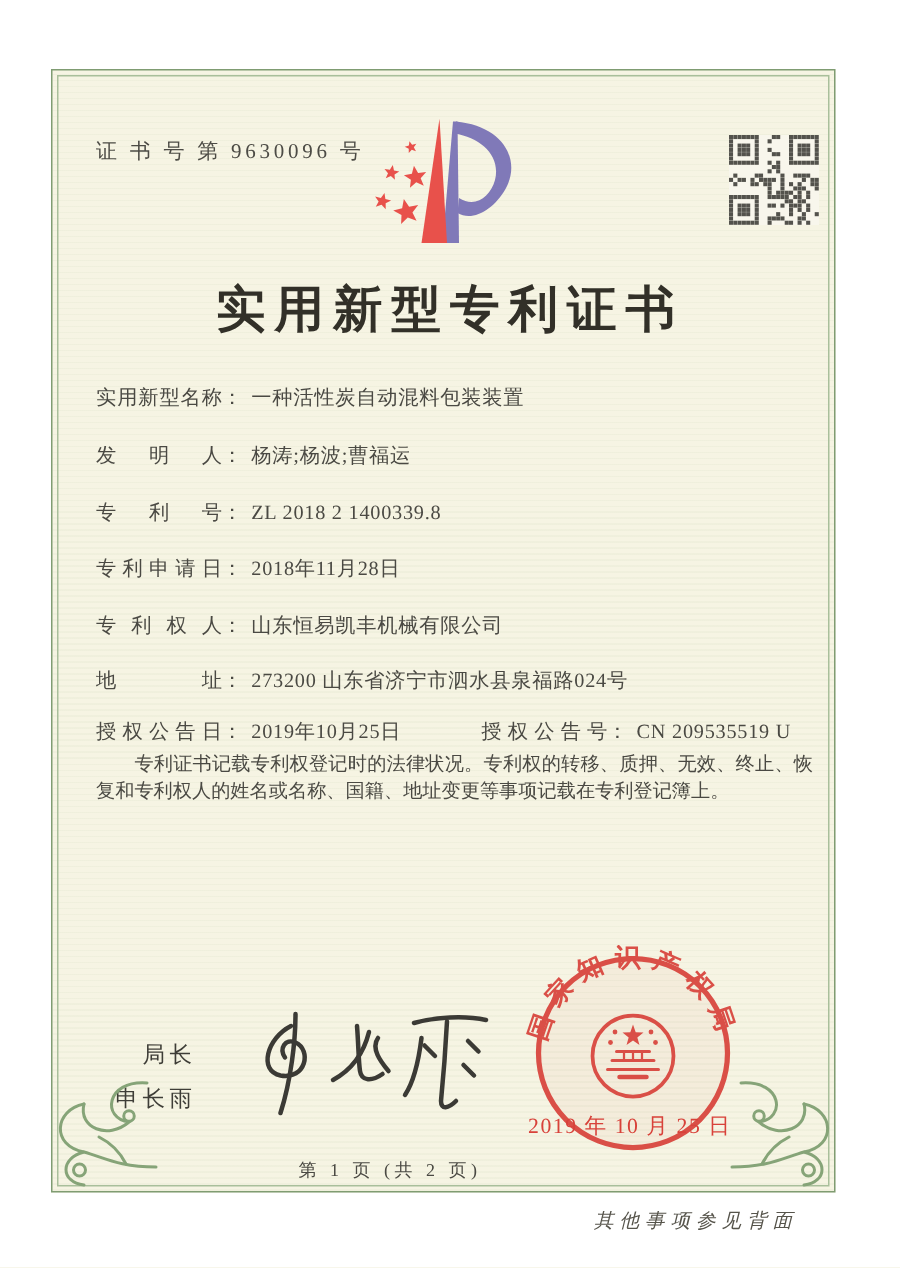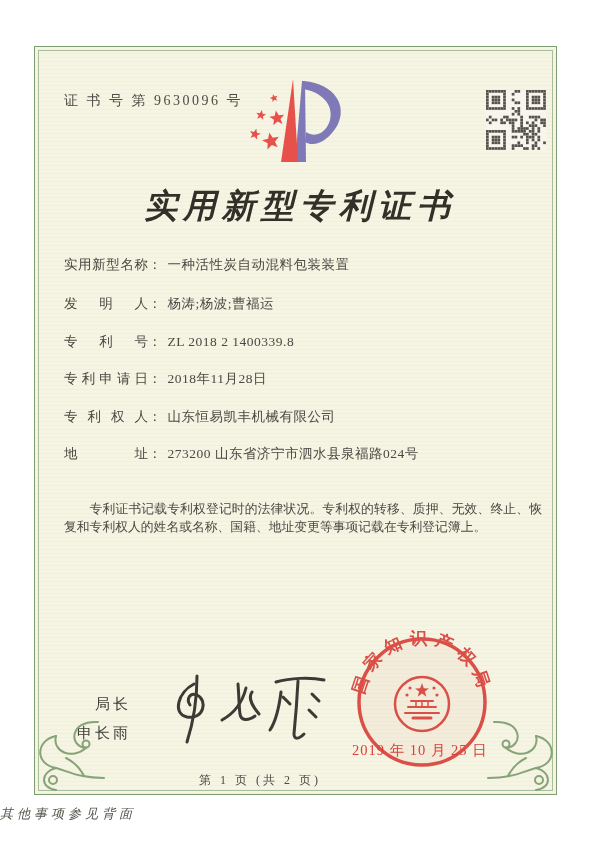--- a/index.html
+++ b/index.html
@@ -10,36 +10,36 @@
     border:1.5px solid #7f9c72;
     outline:1px solid #a9bf9b; outline-offset:-5px;
     background:
       repeating-linear-gradient(0deg, rgba(140,170,120,0.06) 0 1px, rgba(0,0,0,0) 1px 4px),
       #f6f4e3;
   }
   .cert-no { position:absolute; left:64px; top:92px; font-size:14px; letter-spacing:2.5px; color:#4c4b45; }
   .logo { position:absolute; left:248px; top:78px; width:102px; height:90px; }
   .qr { position:absolute; left:486px; top:90px; width:60px; height:60px; background:#f8f6ec; }
   .title { position:absolute; left:0; top:184px; width:600px; text-align:center;
-           font-size:33px; font-weight:bold; letter-spacing:6px; color:#323028;font-style:italic; }
+           font-size:33px; font-weight:bold; letter-spacing:6px; color:#323028; }
   .field-row { position:absolute; left:64px; width:486px; font-size:13.5px; white-space:nowrap; color:#4a4943; }
   .flabel { display:inline-block; width:84px; text-align:justify; text-align-last:justify; vertical-align:bottom; }
   .colon { margin-right:6px; }
   .fvalue { letter-spacing:0.5px; }
   .grant-pair2 { margin-left:50px; }
   .paras { position:absolute; left:64px; top:501px; width:478px; }
   .para { font-size:12.8px; line-height:17.6px; text-indent:2em; text-align:justify; color:#4a4943; }
   .signer { position:absolute; left:77px; top:690px; font-size:15px; line-height:29px; letter-spacing:3px; color:#3e3d37;text-align:right; }
   .signature { position:absolute; left:160px; top:668px; width:180px; height:82px; }
   .seal { position:absolute; left:350px; top:630px; width:144px; height:144px; opacity:0.92; }
   .seal-date { position:absolute; left:352px; top:741px; width:150px; font-size:14.5px;
                letter-spacing:1px; color:#d8423a; white-space:nowrap; }
   .page-info { position:absolute; left:0; top:772px; width:520px; text-align:center;
                font-size:12px; letter-spacing:3px; color:#4a4943; }
-  .back-note { position:absolute; left:0; top:805px; width:532px; text-align:left;
+  .back-note { position:absolute; left:0; top:805px; width:532px; text-align:right;
                font-style:italic; font-size:13px; letter-spacing:4px; color:#56544b; }
   .flourish { position:absolute; width:78px; height:78px; }
   .flourish.bl { left:28px; top:718px; }
   .flourish.br { left:486px; top:718px; transform:scaleX(-1); }
 </style>
 </head>
 <body>
 
 <div class="page">
   <div class="frame"></div>
@@ -270,20 +270,28 @@
   </div>
   <div class="field-row" style="top:370px">
     <span class="flabel">专利申请日</span><span class="colon">：</span><span class="fvalue">2018年11月28日</span>
   </div>
   <div class="field-row" style="top:408px">
     <span class="flabel">专利权人</span><span class="colon">：</span><span class="fvalue">山东恒易凯丰机械有限公司</span>
   </div>
   <div class="field-row" style="top:445px">
     <span class="flabel">地址</span><span class="colon">：</span><span class="fvalue">273200 山东省济宁市泗水县泉福路024号</span>
   </div>
+  <div class="field-row" style="top:479px">
+    <span>
+      <span class="flabel">授权公告日</span><span class="colon">：</span><span class="fvalue">2019年10月25日</span>
+    </span>
+    <span class="grant-pair2">
+      <span class="flabel">授权公告号</span><span class="colon">：</span><span class="fvalue">CN 209535519 U</span>
+    </span>
+  </div>
 
   <div class="paras">
     <p class="para">专利证书记载专利权登记时的法律状况。专利权的转移、质押、无效、终止、恢复和专利权人的姓名或名称、国籍、地址变更等事项记载在专利登记簿上。</p>
   </div>
 
   <div class="signer">
     <div>局长</div>
     <div>申长雨</div>
   </div>
 

